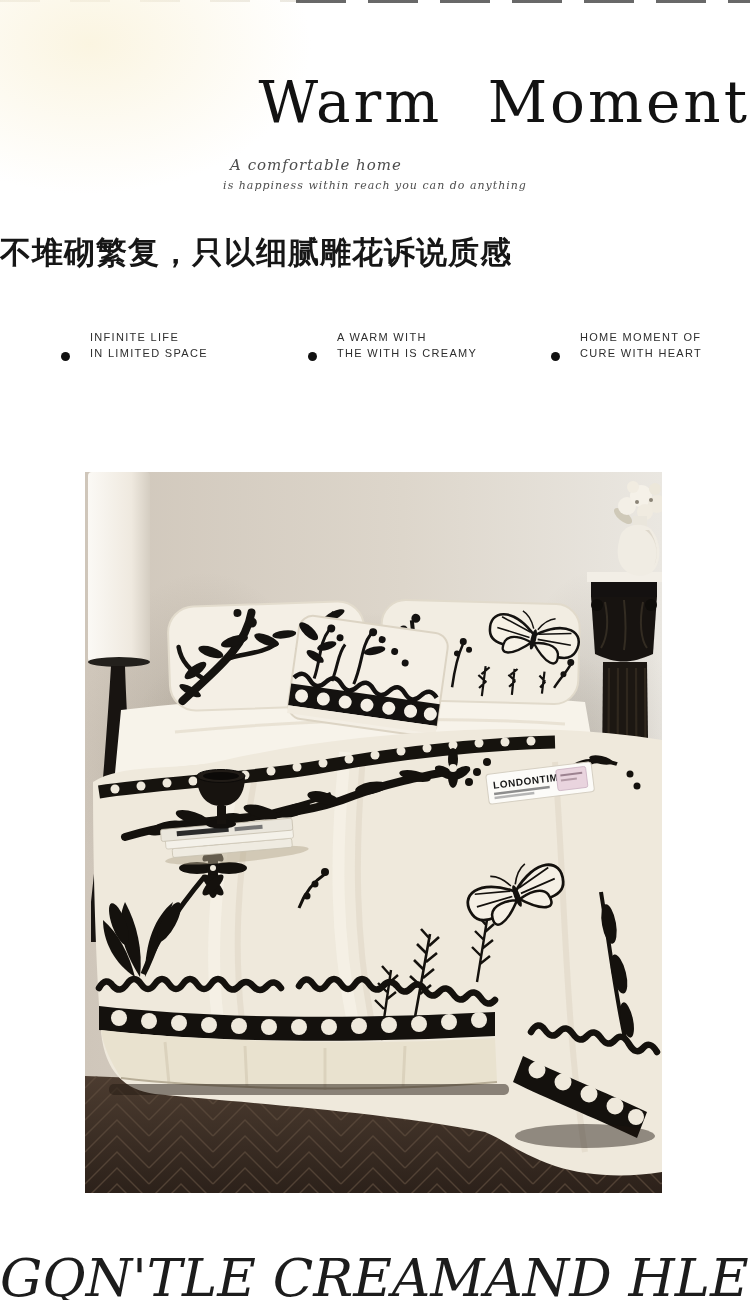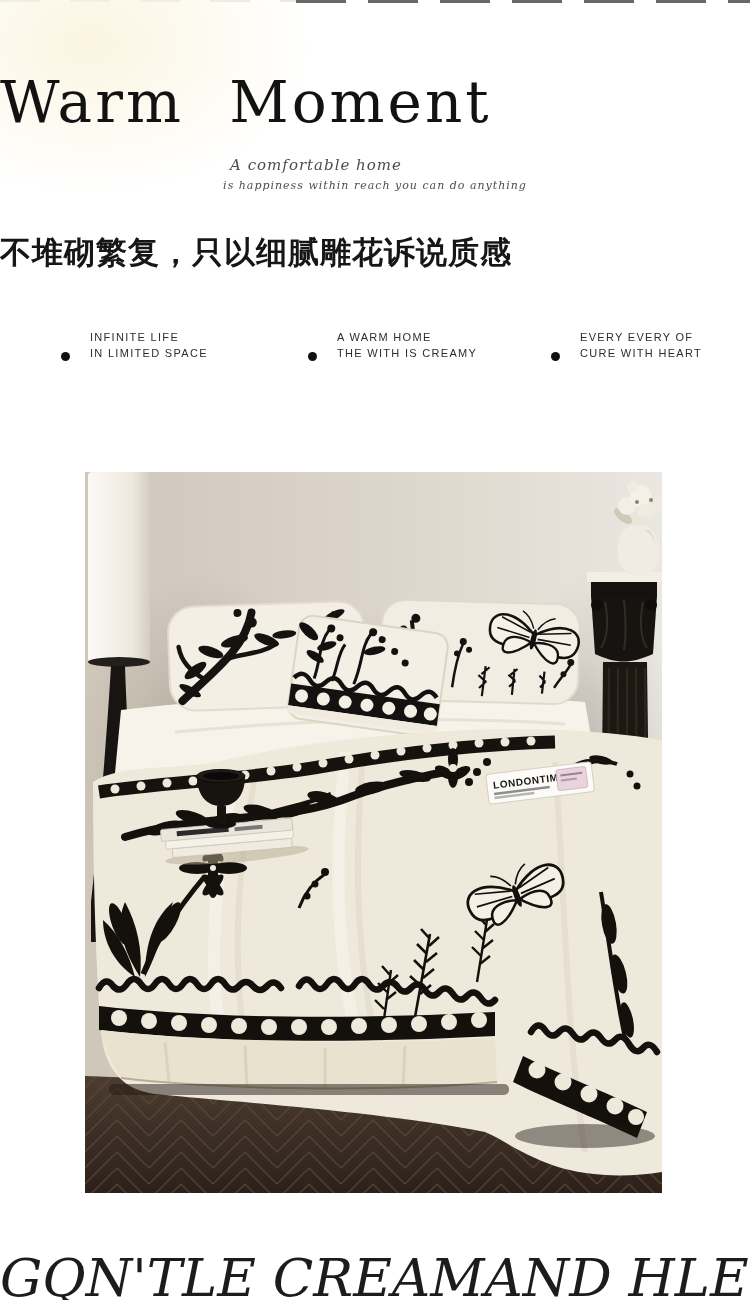--- a/index.html
+++ b/index.html
@@ -7,21 +7,21 @@
         font-family:"Liberation Sans","DejaVu Sans",sans-serif;}
   
   .top-strip{position:absolute;top:0;left:296px;width:454px;height:3px;
     background:repeating-linear-gradient(90deg,#2e2e2e 0 50px,rgba(0,0,0,0) 50px 72px);
     opacity:.72;}
   .top-strip-left{position:absolute;top:0;left:0;width:300px;height:2px;
     background:repeating-linear-gradient(90deg,#d8d2c4 0 40px,rgba(0,0,0,0) 40px 70px);opacity:.5;}
   .cream-blob{position:absolute;top:0;left:0;width:320px;height:200px;
     background:radial-gradient(ellipse at 28% 22%,rgba(250,243,220,.85),rgba(250,243,220,0) 68%);}
   
-  .title{position:absolute;top:66px;left:0;width:750px;text-align:left;
+  .title{position:absolute;top:66px;left:0;width:750px;text-align:right;
     font-family:"DejaVu Serif","Liberation Serif",serif;font-size:58px;font-weight:400;
     color:#121212;letter-spacing:3px;word-spacing:24px;line-height:72px;}
   .sub1{position:absolute;top:156px;left:0;width:632px;text-align:center;
     font-family:"DejaVu Serif","Liberation Serif",serif;font-style:italic;font-size:15px;
     color:#4d4d4d;letter-spacing:1px;}
   .sub2{position:absolute;top:179px;left:0;width:750px;text-align:center;
     font-family:"DejaVu Serif","Liberation Serif",serif;font-style:italic;font-size:11px;
     color:#4d4d4d;letter-spacing:1px;}
   .cn-headline{position:absolute;top:232px;left:0;width:750px;text-align:left;
     font-size:31px;font-weight:700;color:#161616;letter-spacing:1px;}
@@ -55,28 +55,28 @@
   <div class="feature f1">
     <div class="bullet"></div>
     <div class="ftext">
       <div>INFINITE LIFE</div>
       <div>IN LIMITED SPACE</div>
     </div>
   </div>
   <div class="feature f2">
     <div class="bullet"></div>
     <div class="ftext">
-      <div>A WARM HOME</div>
+      <div>A WARM WITH</div>
       <div>THE WITH IS CREAMY</div>
     </div>
   </div>
   <div class="feature f3">
     <div class="bullet"></div>
     <div class="ftext">
-      <div>EVERY EVERY OF</div>
+      <div>HOME MOMENT OF</div>
       <div>CURE WITH HEART</div>
     </div>
   </div>
 
   <div class="photo">
     <svg width="577" height="721" viewBox="0 0 577 721" xmlns="http://www.w3.org/2000/svg">
       <defs>
         <linearGradient id="wallG" x1="0" y1="0" x2="1" y2="0">
           <stop offset="0" stop-color="#cfc6ba"></stop>
             <stop offset="0.55" stop-color="#ddd6cb"></stop>

